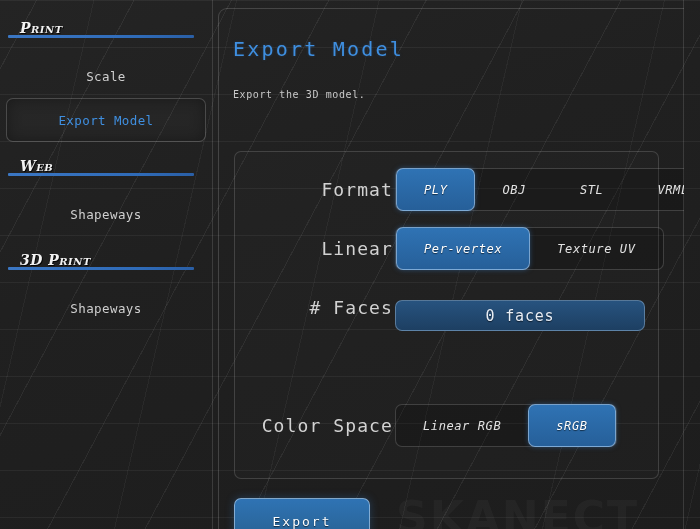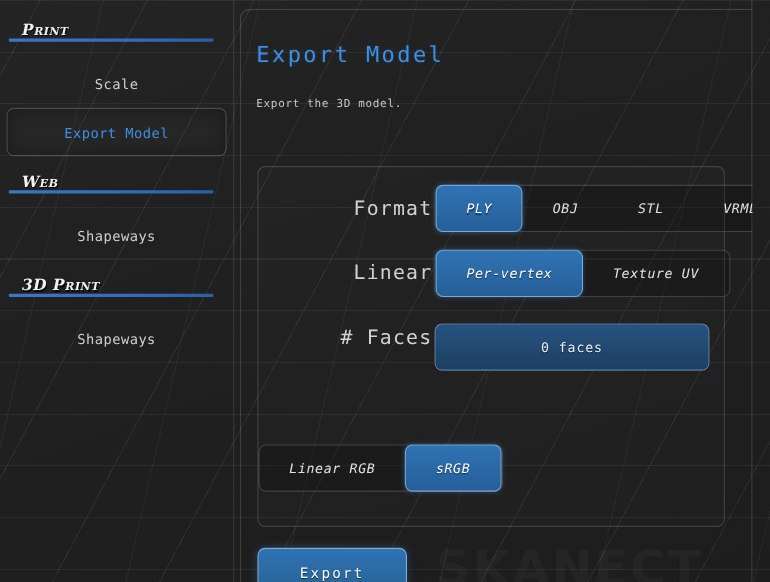--- a/index.html
+++ b/index.html
@@ -225,28 +225,28 @@
     background: linear-gradient(to bottom, #2f73b4, #265f99);
     border: 1px solid rgba(190,215,240,0.55);
     color: #ffffff;
     text-shadow: 0 1px 1px rgba(0,0,0,0.55);
     box-shadow: 0 0 5px rgba(55,115,180,0.5);
   }
 
   
   .faces-bar {
     width: 250px;
-    height: 43px;
+    height: 31px;
     border: 1px solid rgba(160,190,220,0.45);
     border-radius: 7px;
     background: linear-gradient(to bottom, #27537f, #1d3f62);
     display: flex;
     align-items: center;
     justify-content: center;
-    font-size: 12px;
+    font-size: 15px;
     color: #e8eef6;
     letter-spacing: .8px;
     text-shadow: 0 1px 1px rgba(0,0,0,0.55);
     margin-top: 16px;
   }
 
   
   #export-button {
     position: absolute;
     left: 15px; top: 489px;
@@ -357,20 +357,21 @@
 
       <div class="row row-2">
         <div class="row-label"># Faces</div>
         <div class="faces-bar">
           <span>0 faces</span>
         </div>
       </div>
 
 
       <div class="row row-4">
+        <div class="row-label">Color Space</div>
         <div class="seg">
           <div class="seg-opt">Linear RGB</div>
           <div class="seg-opt active">sRGB</div>
         </div>
       </div>
 
     </div>
 
     <div id="export-button">Export</div>
 

